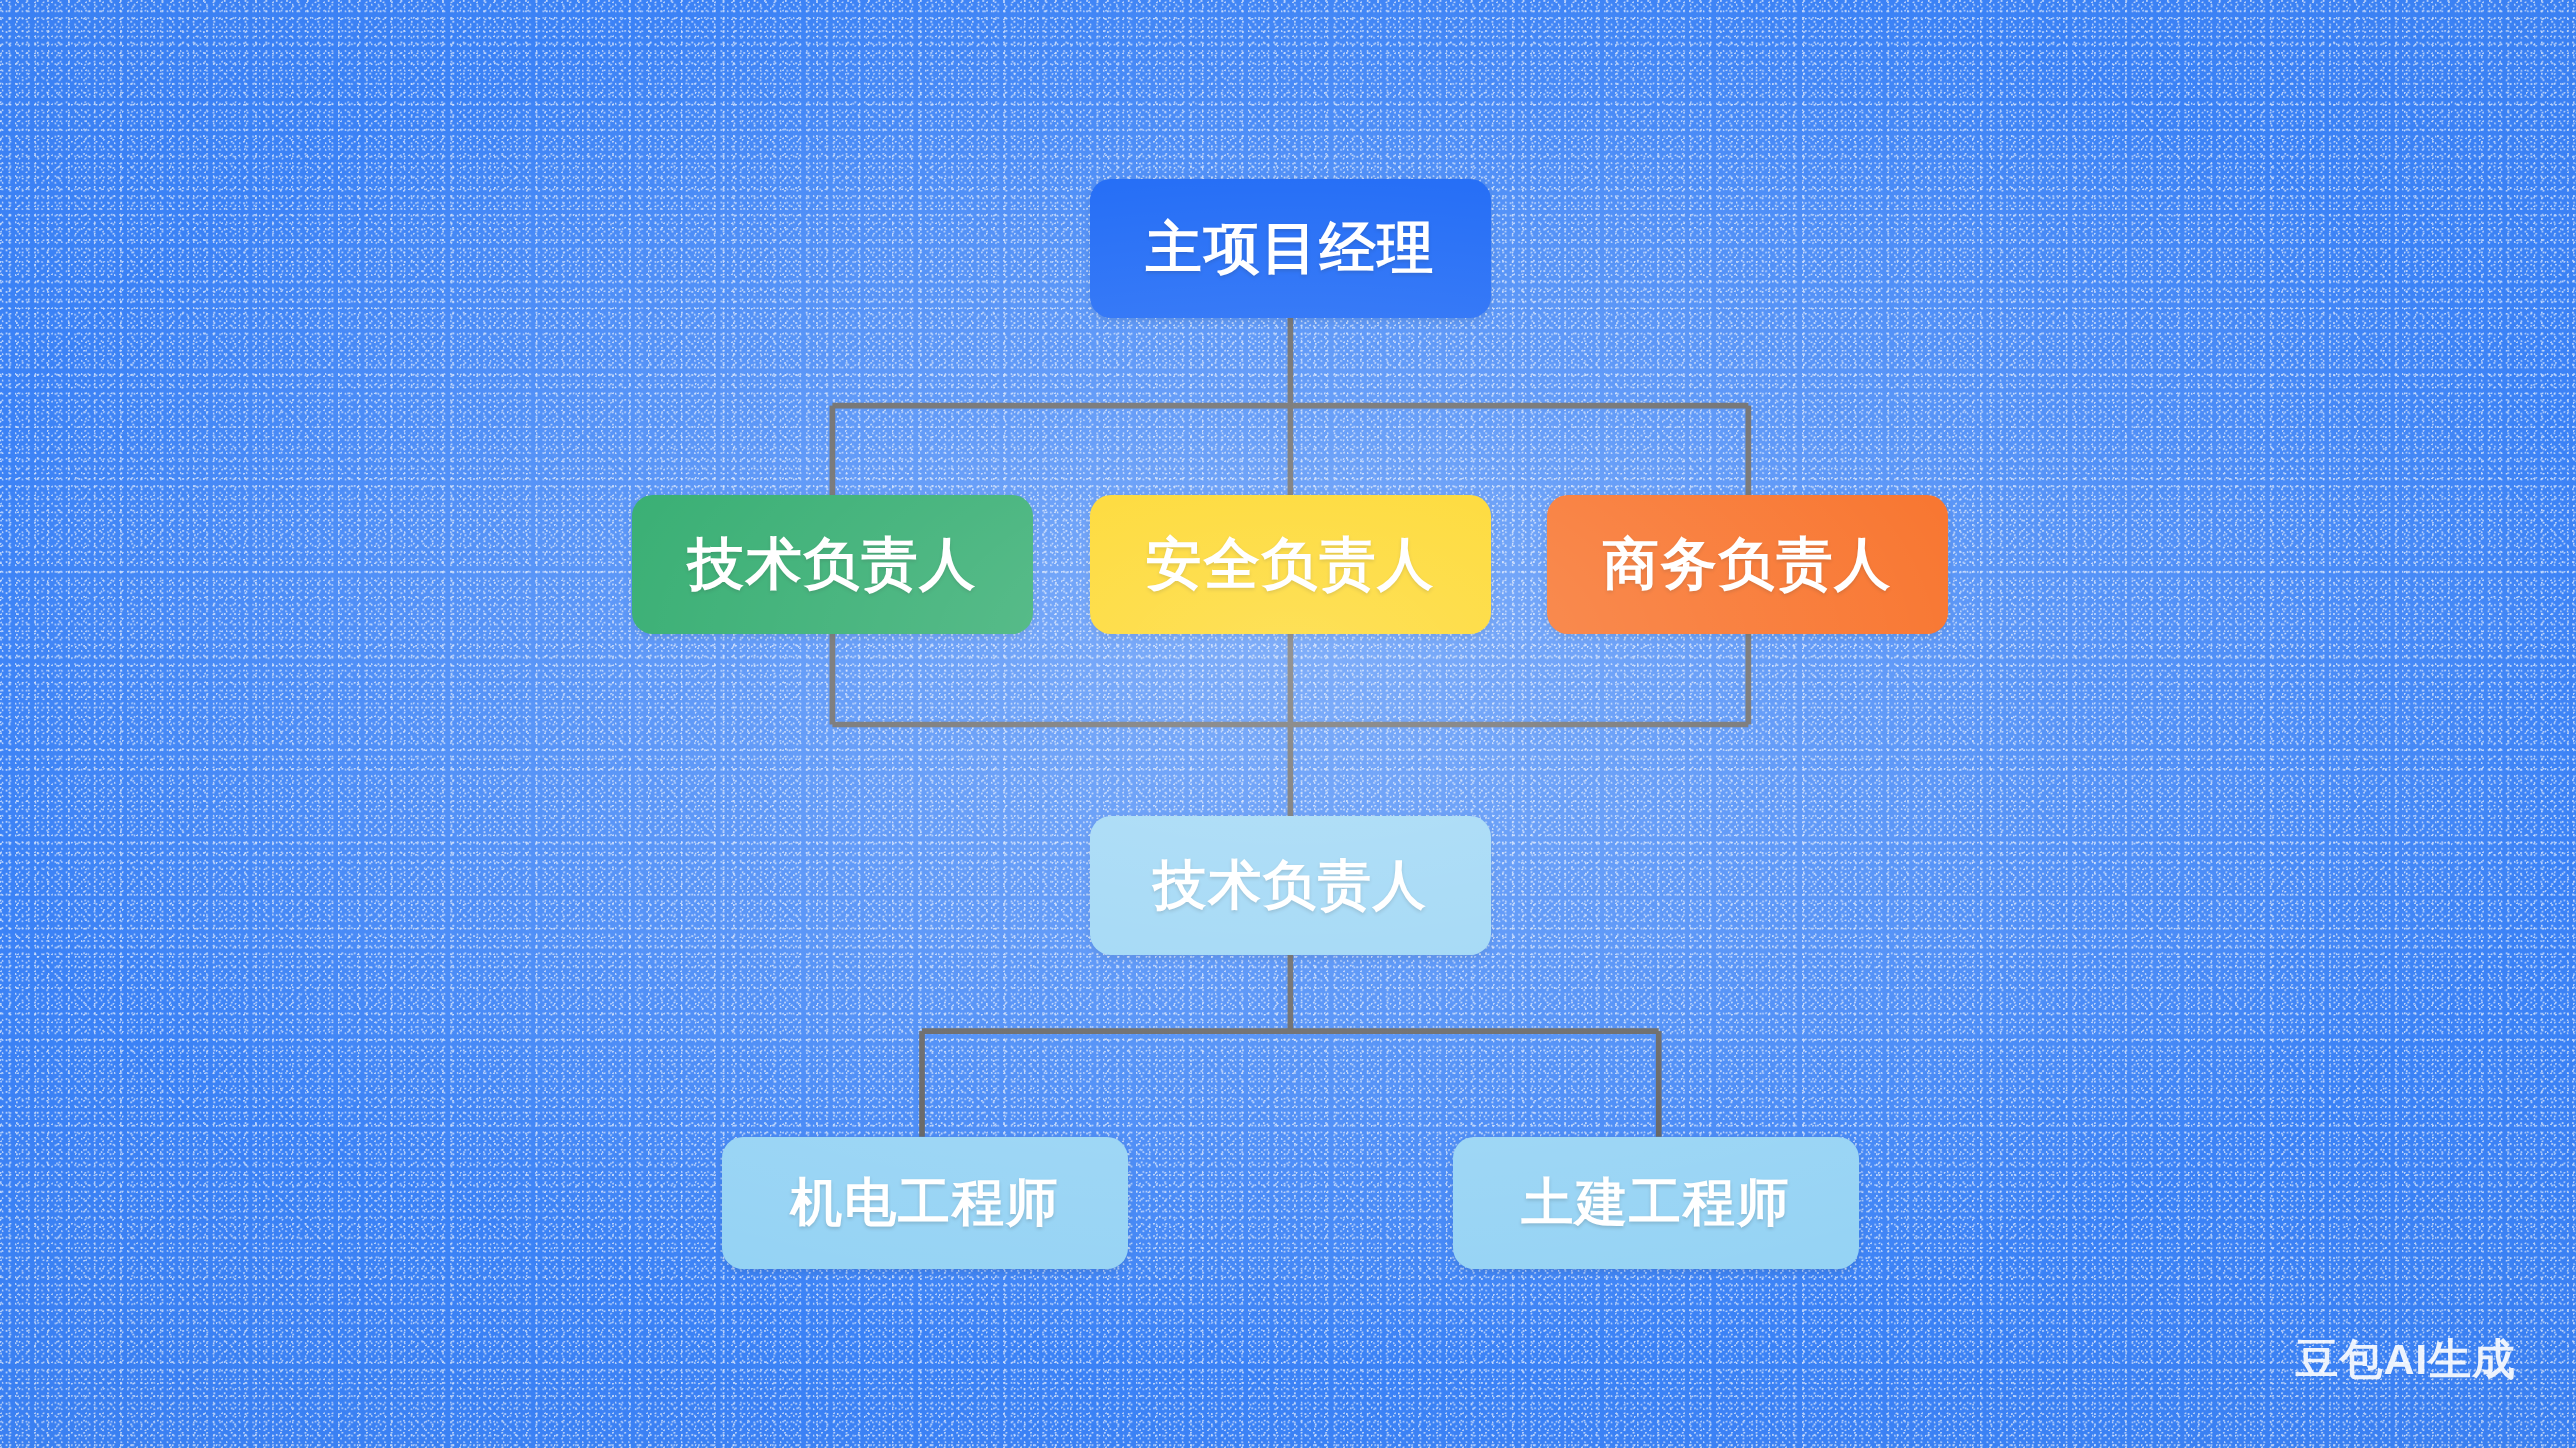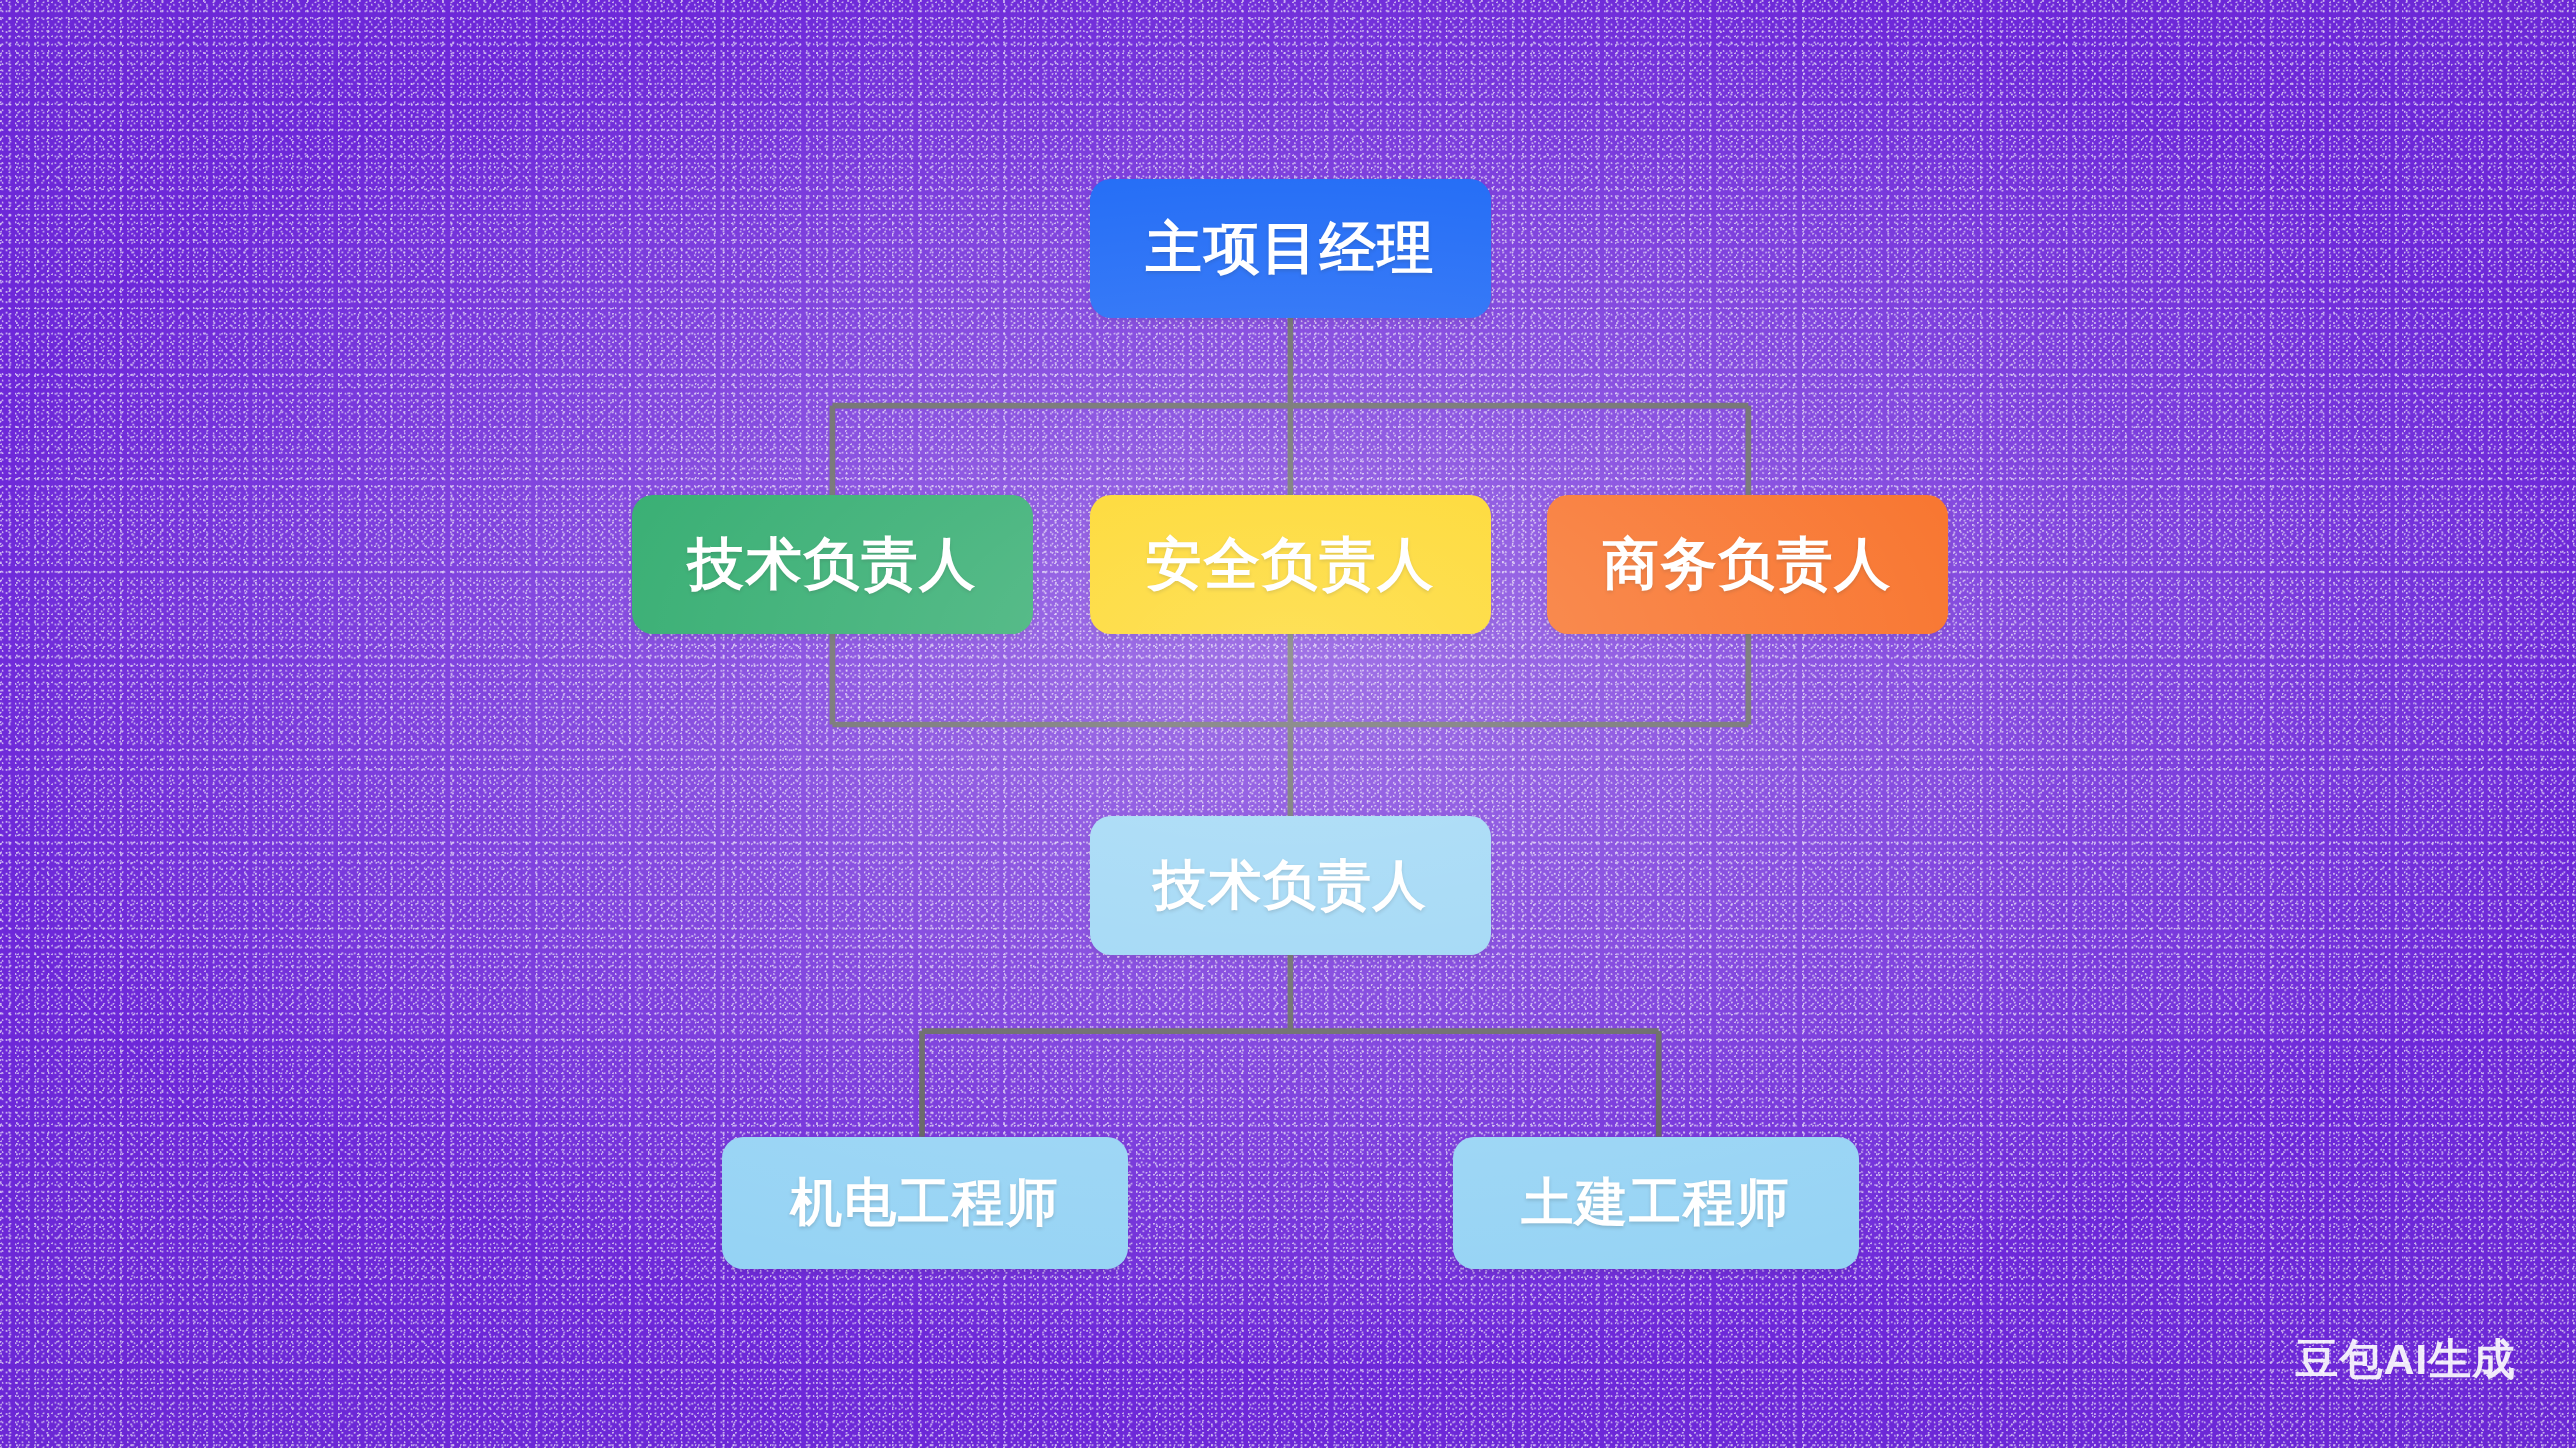--- a/index.html
+++ b/index.html
@@ -80,21 +80,21 @@
     font-weight: 700;
     letter-spacing: 0.9px;
     color: rgba(255,255,255,0.90);
     text-shadow: 0 0.9px 1.9px rgba(0,0,0,0.05);
     user-select: none;
   }
 </style>
 </head>
 <body>
 
-<div id="canvas" style="background-color: #6d28d9;">
+<div id="canvas" style="background-color: #3b82f6;">
 
   <div id="paper-texture"></div>
 
   <svg id="connectors" viewBox="0 0 2730 1535" xmlns="http://www.w3.org/2000/svg">
     <g stroke="#5a5a5a" stroke-width="6" fill="none" stroke-linecap="butt">
 
       <path d="M 1367.5 337 L 1367.5 430"></path>
 
       <path d="M 882 430 L 1853 430"></path>
 

